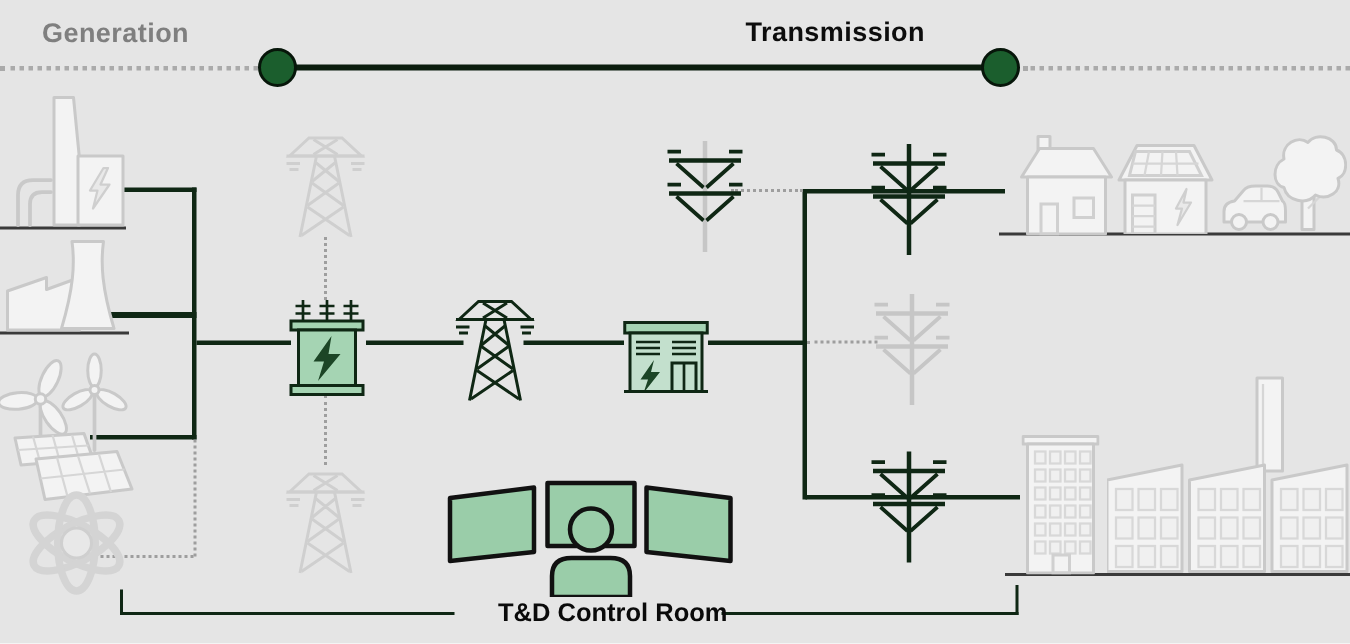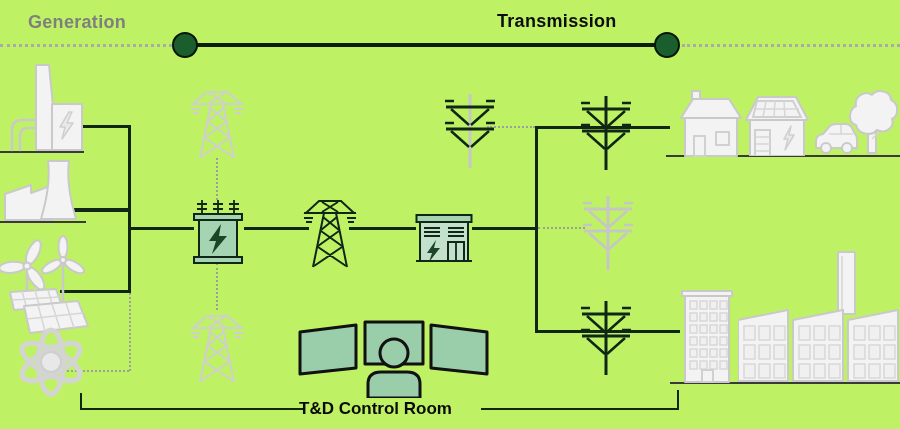--- a/index.html
+++ b/index.html
@@ -8,38 +8,38 @@
     --accent-green-dark:#1b5e2d;
     --icon-green-fill:#a5d4b3;
     --substation-wall-fill:#c3e0cd;
     --monitor-green-fill:#9acda9;
     --bolt-green:#1c4526;
     --inactive-text-gray:#7f7f7f;
     --inactive-icon-gray:#c9c9c9;
     --active-text:#0d0d0d;
   }
   html,body{margin:0;padding:0;background:#fff;}
-  #stage{position:relative;width:900px;height:429px;background:#bef264;overflow:hidden;
+  #stage{position:relative;width:900px;height:429px;background:#e5e5e5;overflow:hidden;
          font-family:"Liberation Sans",sans-serif;}
   .stage-label{position:absolute;font-weight:bold;font-size:18px;letter-spacing:.3px;white-space:nowrap;}
   .muted{color:var(--inactive-text-gray);}
   .strong{color:var(--active-text);}
   .hline{position:absolute;height:3px;background:var(--line-dark);}
   .vline{position:absolute;width:3px;background:var(--line-dark);}
   .bline{position:absolute;height:2px;background:var(--line-dark);}
   .bvline{position:absolute;width:2px;background:var(--line-dark);}
   .gline{position:absolute;height:2px;background:#3a3a3a;}
   .hdot{position:absolute;height:0;border-top:2px dotted var(--dotted-gray);}
   .vdot{position:absolute;width:0;border-left:2px dotted var(--dotted-gray);}
   .tl-solid{position:absolute;left:185px;top:43px;width:482px;height:4px;background:#0b1d0e;}
   .tl-dot{position:absolute;top:44px;height:0;border-top:3px dotted #aaaaaa;}
   .tl-circle{position:absolute;top:32px;width:22px;height:22px;border-radius:50%;
              background:var(--accent-green-dark);border:2px solid #07160a;z-index:3;}
   .icon{position:absolute;}
-  .control-room-label{position:absolute;left:299px;top:399px;width:186px;text-align:left;
+  .control-room-label{position:absolute;left:299px;top:399px;width:186px;text-align:right;
              font-weight:bold;font-size:17px;color:#0a0a0a;white-space:nowrap;}
   
   svg .pf{fill:#f3f3f3;stroke:var(--inactive-icon-gray);stroke-width:2;stroke-linejoin:round;}
   svg .pn{fill:none;stroke:#d0d0d0;stroke-width:2;}
   svg .ps{fill:none;stroke:var(--inactive-icon-gray);stroke-width:2.5;stroke-linecap:round;}
   svg .pg{fill:none;stroke:#d6d6d6;stroke-width:1.5;}
   svg .pb{fill:#e9e9e9;stroke:#cfcfcf;stroke-width:1.5;stroke-linejoin:round;}
   svg .pw{fill:#f0f0f0;stroke:#d8d8d8;stroke-width:1.5;}
   svg .grn{fill:var(--icon-green-fill);stroke:var(--line-dark);stroke-width:2;}
   svg .sub{fill:var(--substation-wall-fill);stroke:var(--line-dark);stroke-width:2;}

